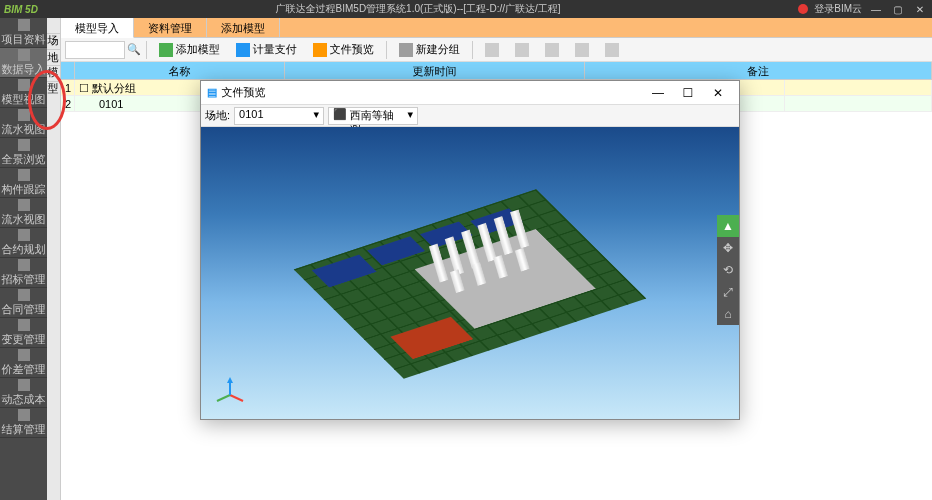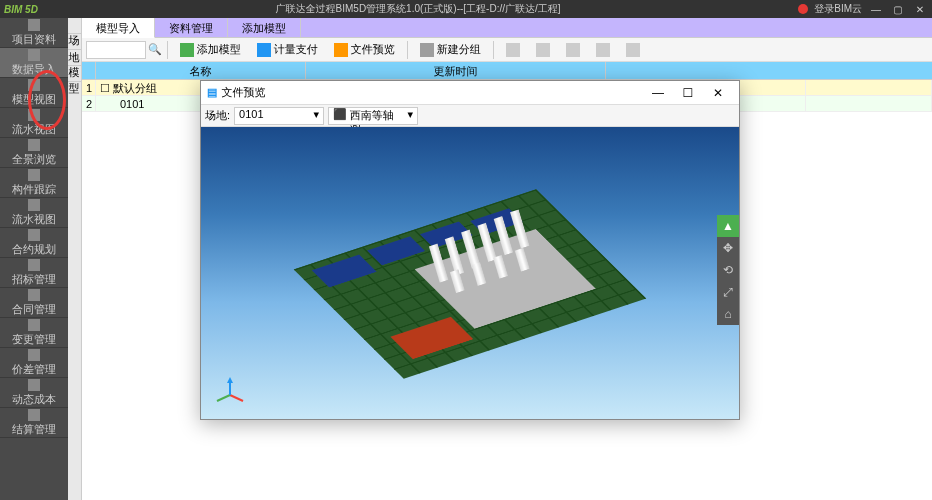--- a/index.html
+++ b/index.html
@@ -4,26 +4,26 @@
 <style>
 *{box-sizing:border-box;margin:0;padding:0;font-family:"Microsoft YaHei",sans-serif;font-size:11px}
 body{width:932px;height:500px;overflow:hidden;background:#fff;position:relative}
 .titlebar{background:#333;color:#ccc;height:18px;display:flex;align-items:center;padding:0 4px}
 .titlebar .brand{color:#8bc34a;font-weight:bold;font-style:italic;font-size:10px}
 .titlebar .title{flex:1;text-align:center;font-size:10px}
 .titlebar .right{display:flex;gap:6px;align-items:center}
 .titlebar .right span{font-size:10px;color:#ccc}
 .titlebar .wbtn{width:16px;height:14px;display:flex;align-items:center;justify-content:center;color:#ccc}
 .main{display:flex;height:482px}
-.sidebar{width:68px;background:#4a4a4a;display:flex;flex-direction:column}
+.sidebar{width:47px;background:#4a4a4a;display:flex;flex-direction:column}
 .side-item{height:30px;display:flex;flex-direction:column;align-items:center;justify-content:center;color:#ccc;font-size:9px;border-bottom:1px solid #3a3a3a;cursor:pointer}
 .side-item.active{background:#6b6b6b}
 .side-item .ic{width:12px;height:12px;background:#888;margin-bottom:1px}
 .content{flex:1;display:flex;flex-direction:column;background:#fff}
-.tabs{background:#c4b5fd;height:20px;display:flex;border-bottom:1px solid #ccc}
+.tabs{background:#fdba74;height:20px;display:flex;border-bottom:1px solid #ccc}
 .tab{padding:3px 14px;border-right:1px solid #ccc;cursor:pointer}
 .tab.active{background:#fff;border-bottom:1px solid #fff;margin-bottom:-1px}
 .toolbar{height:24px;background:#f5f5f5;border-bottom:1px solid #ddd;display:flex;align-items:center;padding:0 4px;gap:2px}
 .tbtn{display:flex;align-items:center;gap:3px;padding:2px 6px;cursor:pointer;border:1px solid transparent}
 .tbtn .ti{width:14px;height:14px}
 .sep{width:1px;height:18px;background:#ccc;margin:0 3px}
 .search{width:60px;height:18px;border:1px solid #ccc;padding:0 3px}
 .grid-head{height:18px;background:#7dd3fc;border-bottom:1px solid #ccc;display:flex}
 .gh{border-right:1px solid #ccc;text-align:center;line-height:18px}
 .grid-body{background:#fff}
@@ -181,20 +181,21 @@
           </div>
         <div class="tbtn">
             <span class="ti" style="background:#ccc"></span>
           </div>
       </div>
 
       <div class="grid-head">
         <div class="gh" style="width:14px"></div>
         <div class="gh" style="width:210px">名称</div>
         <div class="gh" style="width:300px">更新时间</div>
+        <div class="gh" style="flex:1">备注</div>
       </div>
       <div class="grid-body">
         <div class="row g1">
           <div class="cell" style="width:14px;text-align:center">1</div>
           <div class="cell" style="width:210px">☐ <span>默认分组</span></div>
           <div class="cell" style="width:200px"></div>
           <div class="cell" style="width:300px"></div>
           <div class="cell" style="flex:1"></div>
         </div>
         <div class="row g2">

